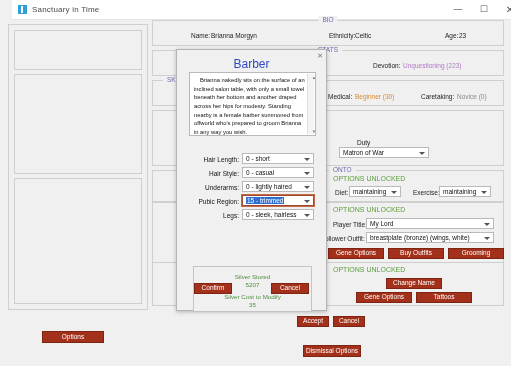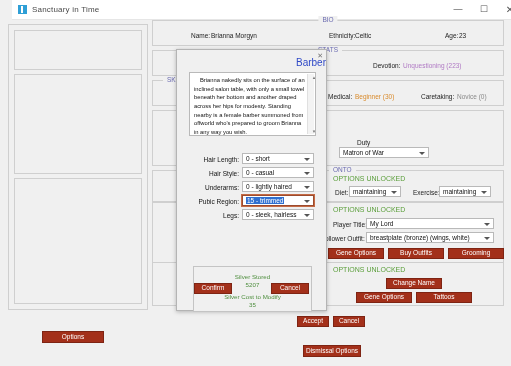--- a/index.html
+++ b/index.html
@@ -142,22 +142,22 @@
     position: absolute;
     left: 176px; top: 49px;
     width: 151px; height: 262px;
     background: #f0f0f0;
     border: 1px solid #b4b4b4;
     box-shadow: 0 1px 4px rgba(0,0,0,.25);
     box-sizing: border-box;
   }
   .dialog-title {
     position: absolute; top: 7px; left: 0; width: 100%;
-    text-align: right;
-    font-size: 10px;
+    text-align: center;
+    font-size: 12px;
     color: #2f49c7;
   }
   .story-box {
     position: absolute;
     left: 12px; top: 22px;
     width: 127px; height: 64px;
     background: #ffffff;
     border: 1px solid #b9b9b9;
     box-sizing: border-box;
     padding: 3px 8px 3px 4px;

